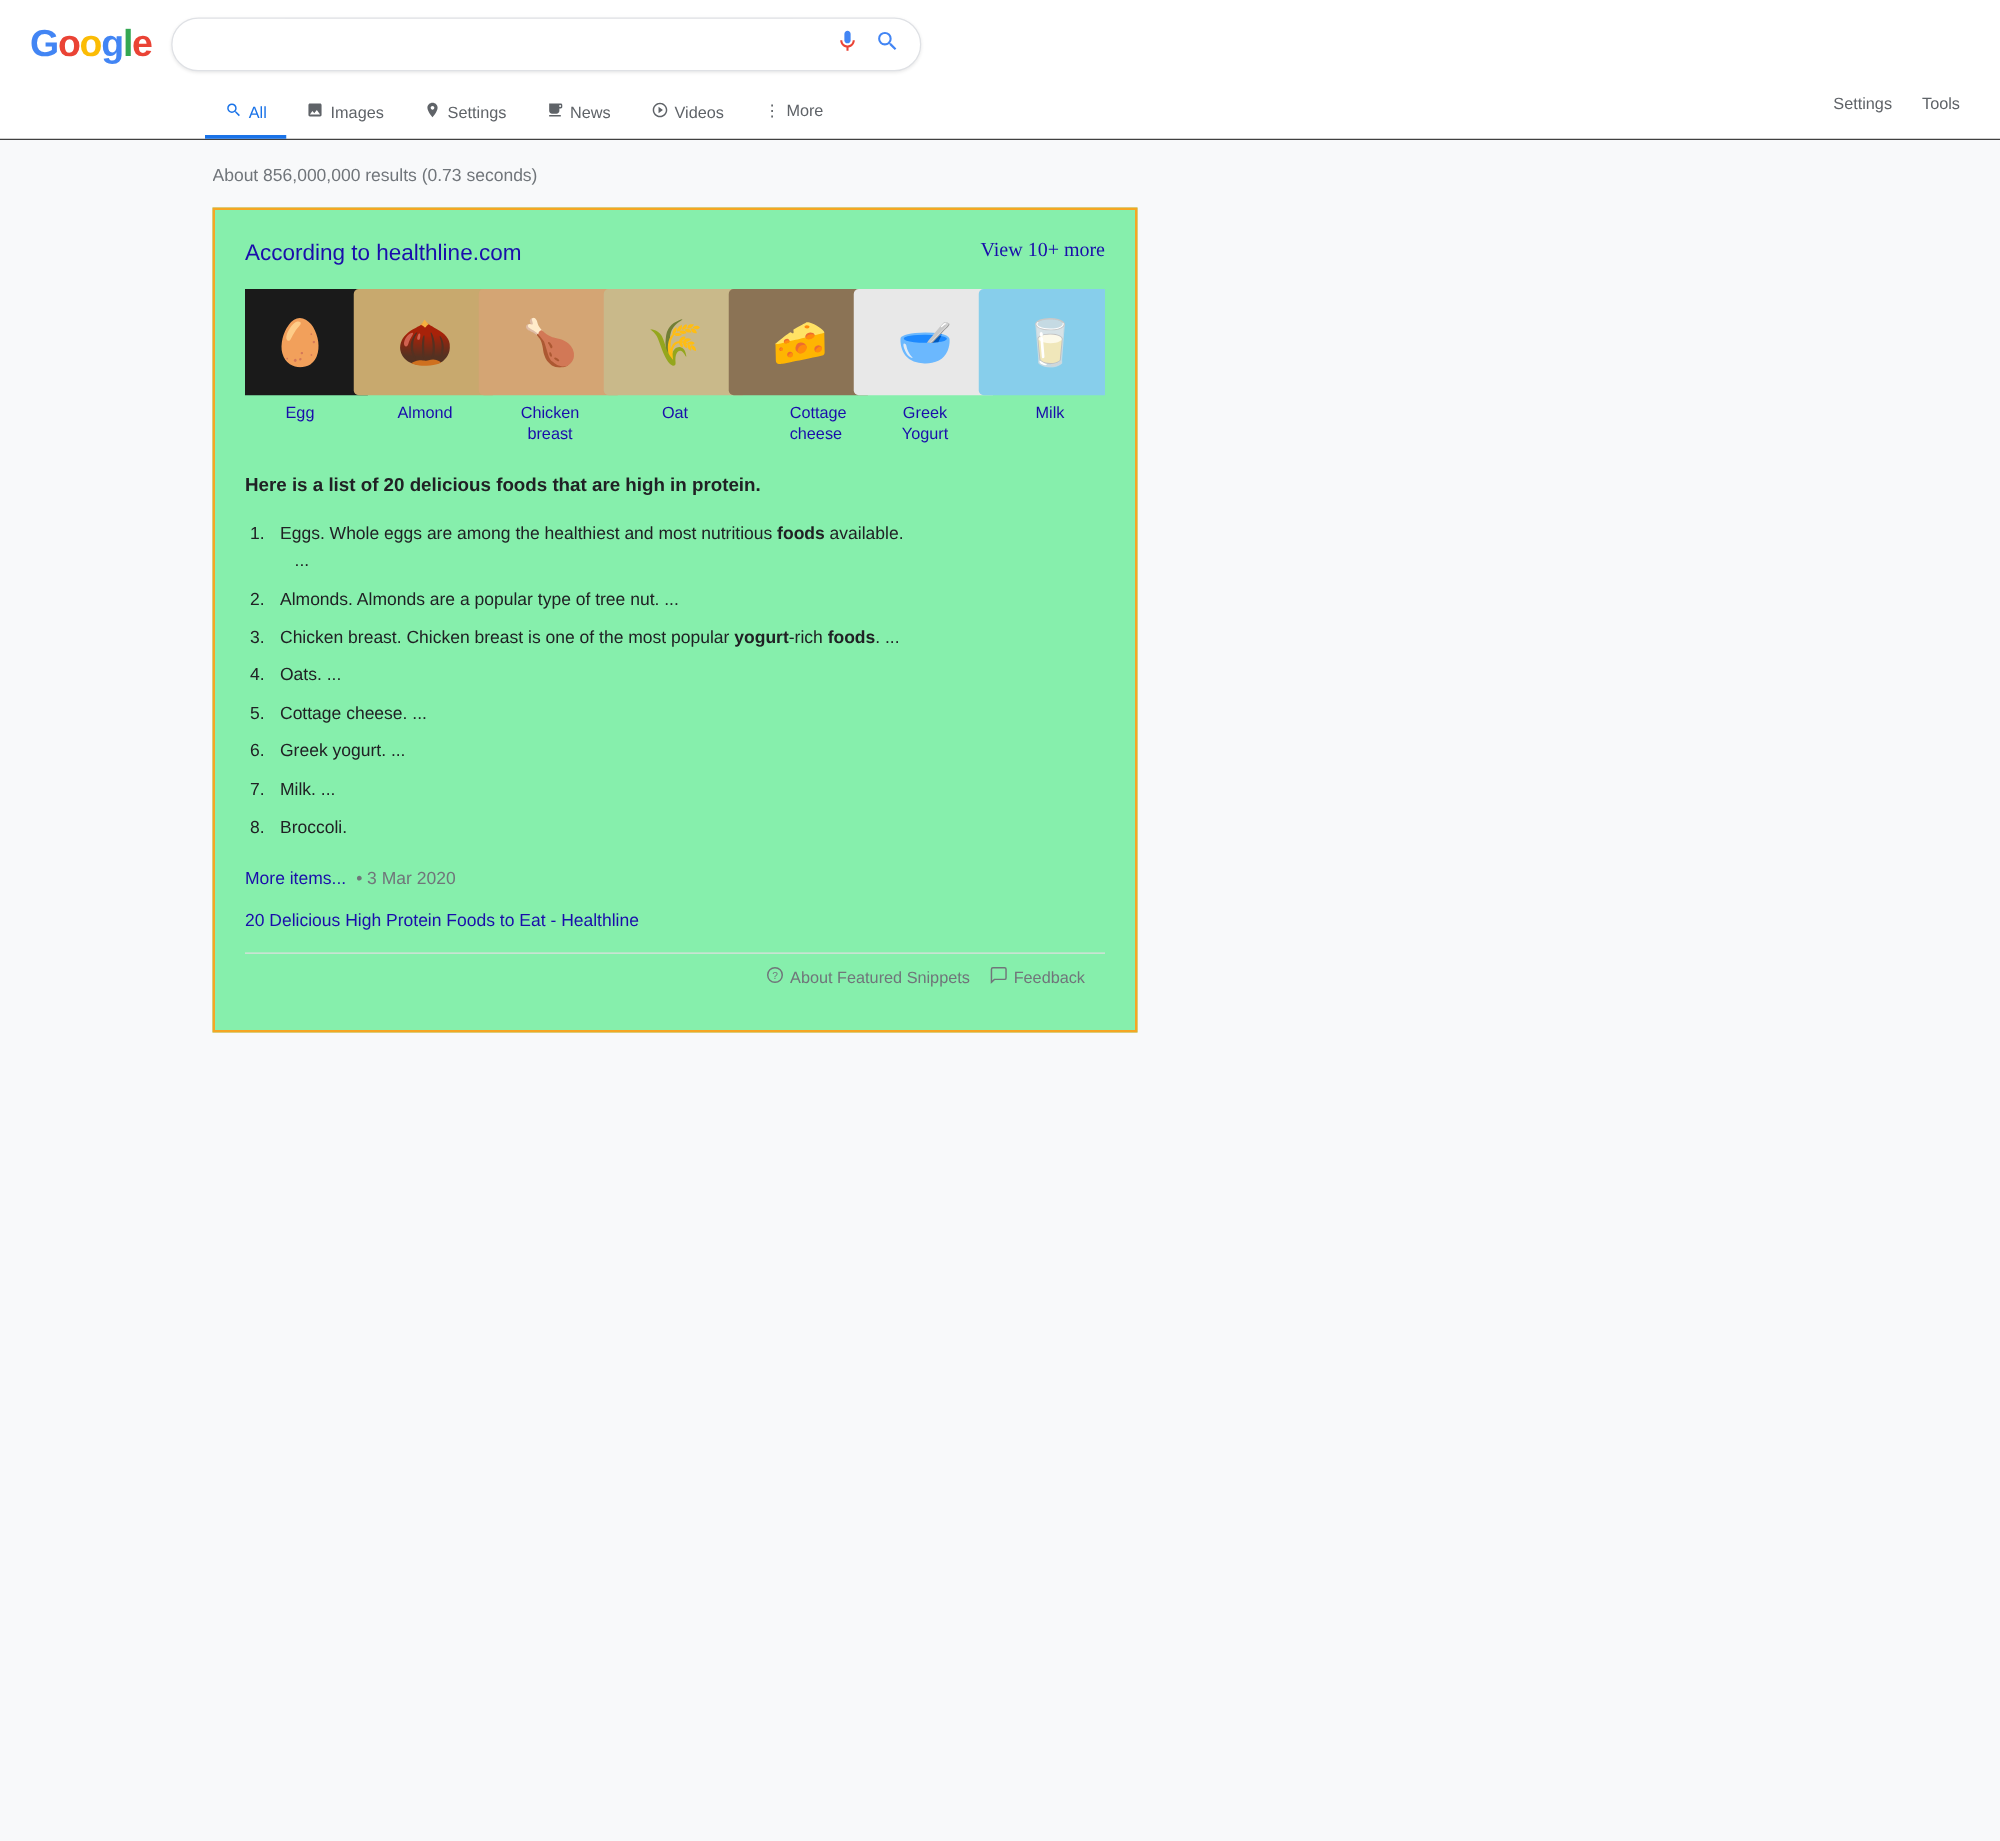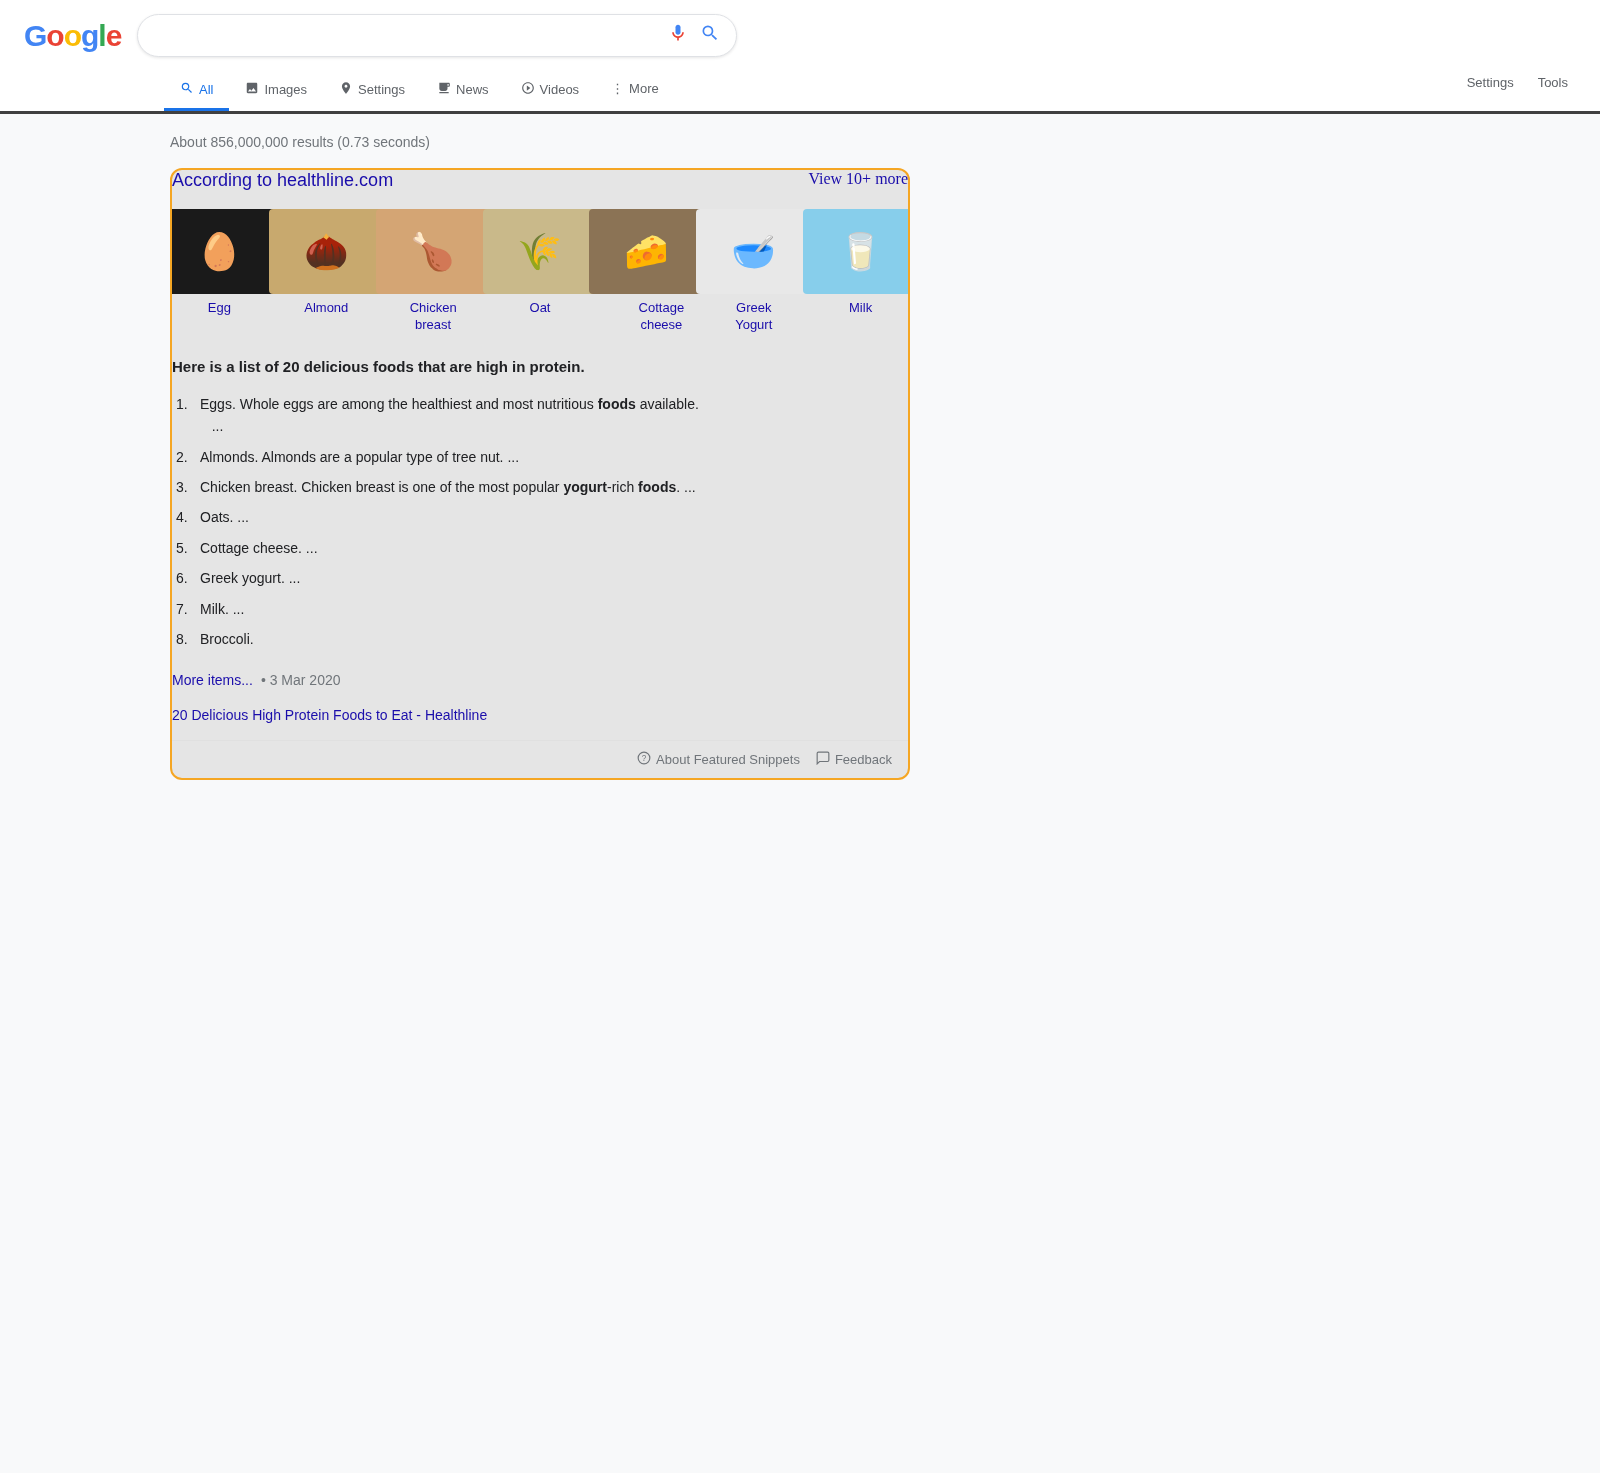--- a/index.html
+++ b/index.html
@@ -7,21 +7,21 @@
       font-family: Arial, sans-serif;
       background: #f8f9fa;
       min-height: 1473px;
       padding: 0;
     }
 
     
     .header {
       background: #fff;
       padding: 14px 24px 0 24px;
-      border-bottom: 3px solid #404040;
+      border-bottom: 1px solid #404040;
     }
     .header-top {
       display: flex;
       align-items: center;
       gap: 16px;
       padding-bottom: 14px;
     }
     .logo {
       font-size: 30px;
       font-weight: 700;
@@ -111,23 +111,24 @@
     }
 
     .results-count {
       font-size: 14px;
       color: #70757a;
       margin-bottom: 18px;
     }
 
     
     .featured-snippet {
-      background: #e5e5e5;
+      background: #86efac;
       border: 2px solid #f5a623;
-      border-radius: 12px;
+      border-radius: 0;
+      padding: 24px;
       max-width: 740px;
     }
 
     .snippet-header {
       display: flex;
       justify-content: space-between;
       align-items: flex-start;
       margin-bottom: 18px;
     }
     .snippet-source {
@@ -389,21 +390,21 @@
           <div class="food-img oat-bg">
             <span style="font-size:36px;">🌾</span>
           </div>
           <span class="food-label">Oat</span>
         </div>
 
         <div class="food-item">
           <div class="food-img cottage-bg">
             <span style="font-size:36px;">🧀</span>
           </div>
-          <span class="food-label" style="text-align:center;margin-left:29px;">Cottage<br>cheese</span>
+          <span class="food-label" style="text-align:left;margin-left:29px;">Cottage<br>cheese</span>
         </div>
 
         <div class="food-item">
           <div class="food-img yogurt-bg">
             <span style="font-size:36px;">🥣</span>
           </div>
           <span class="food-label" style="text-align:center;">Greek<br>Yogurt</span>
         </div>
 
         <div class="food-item">

